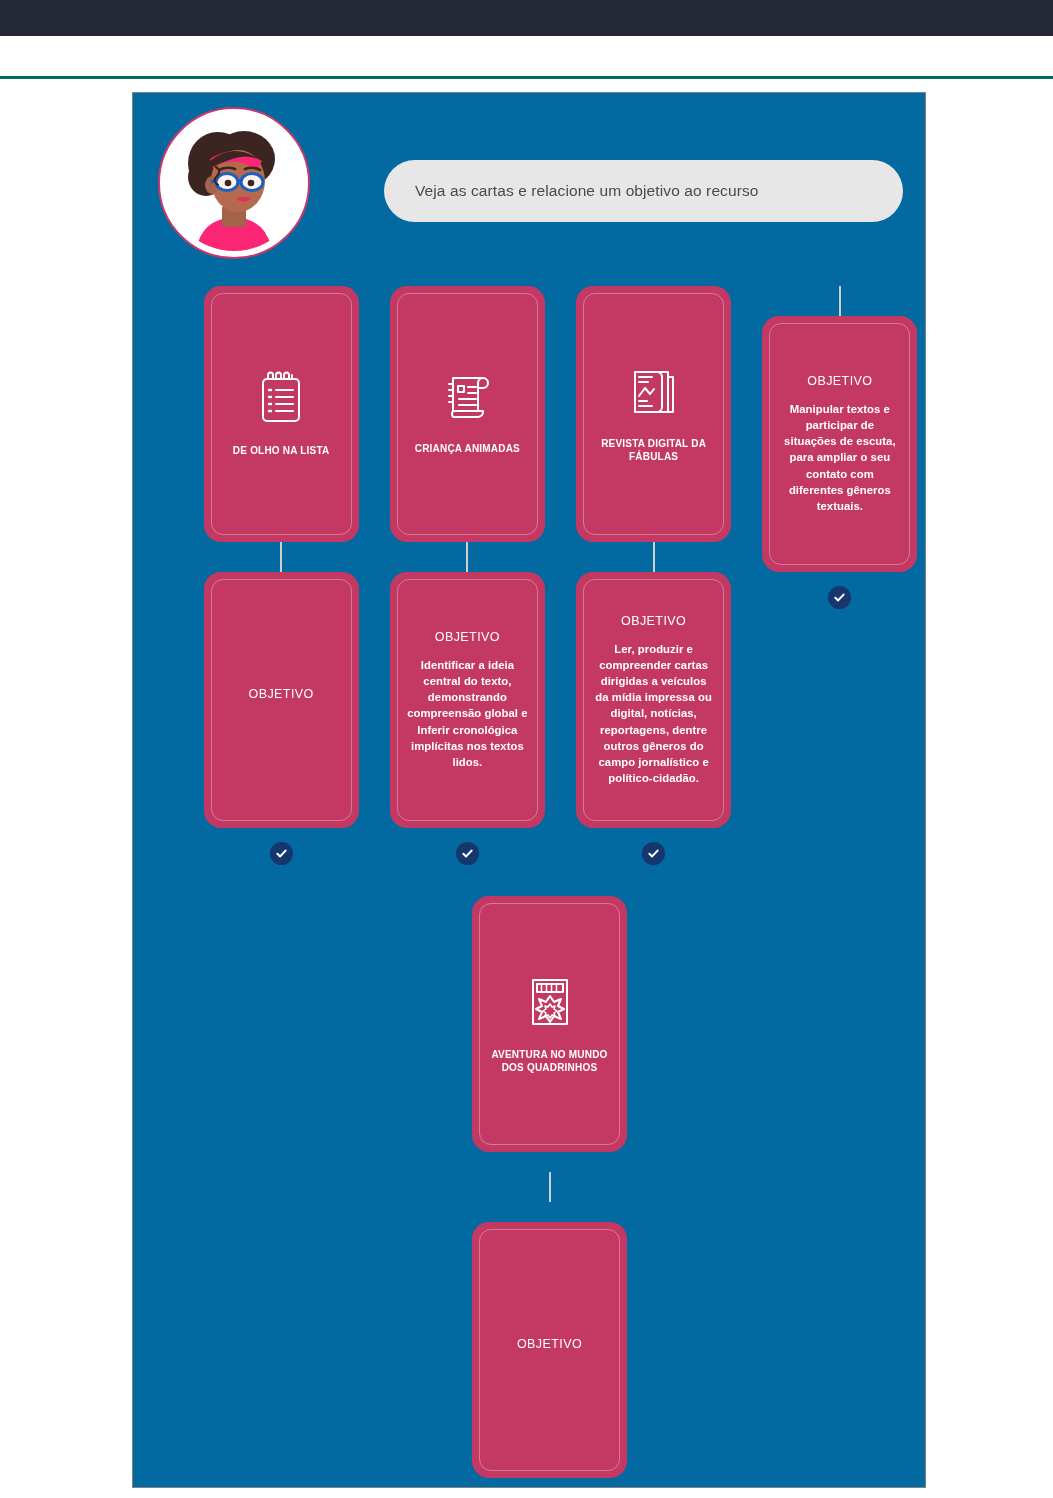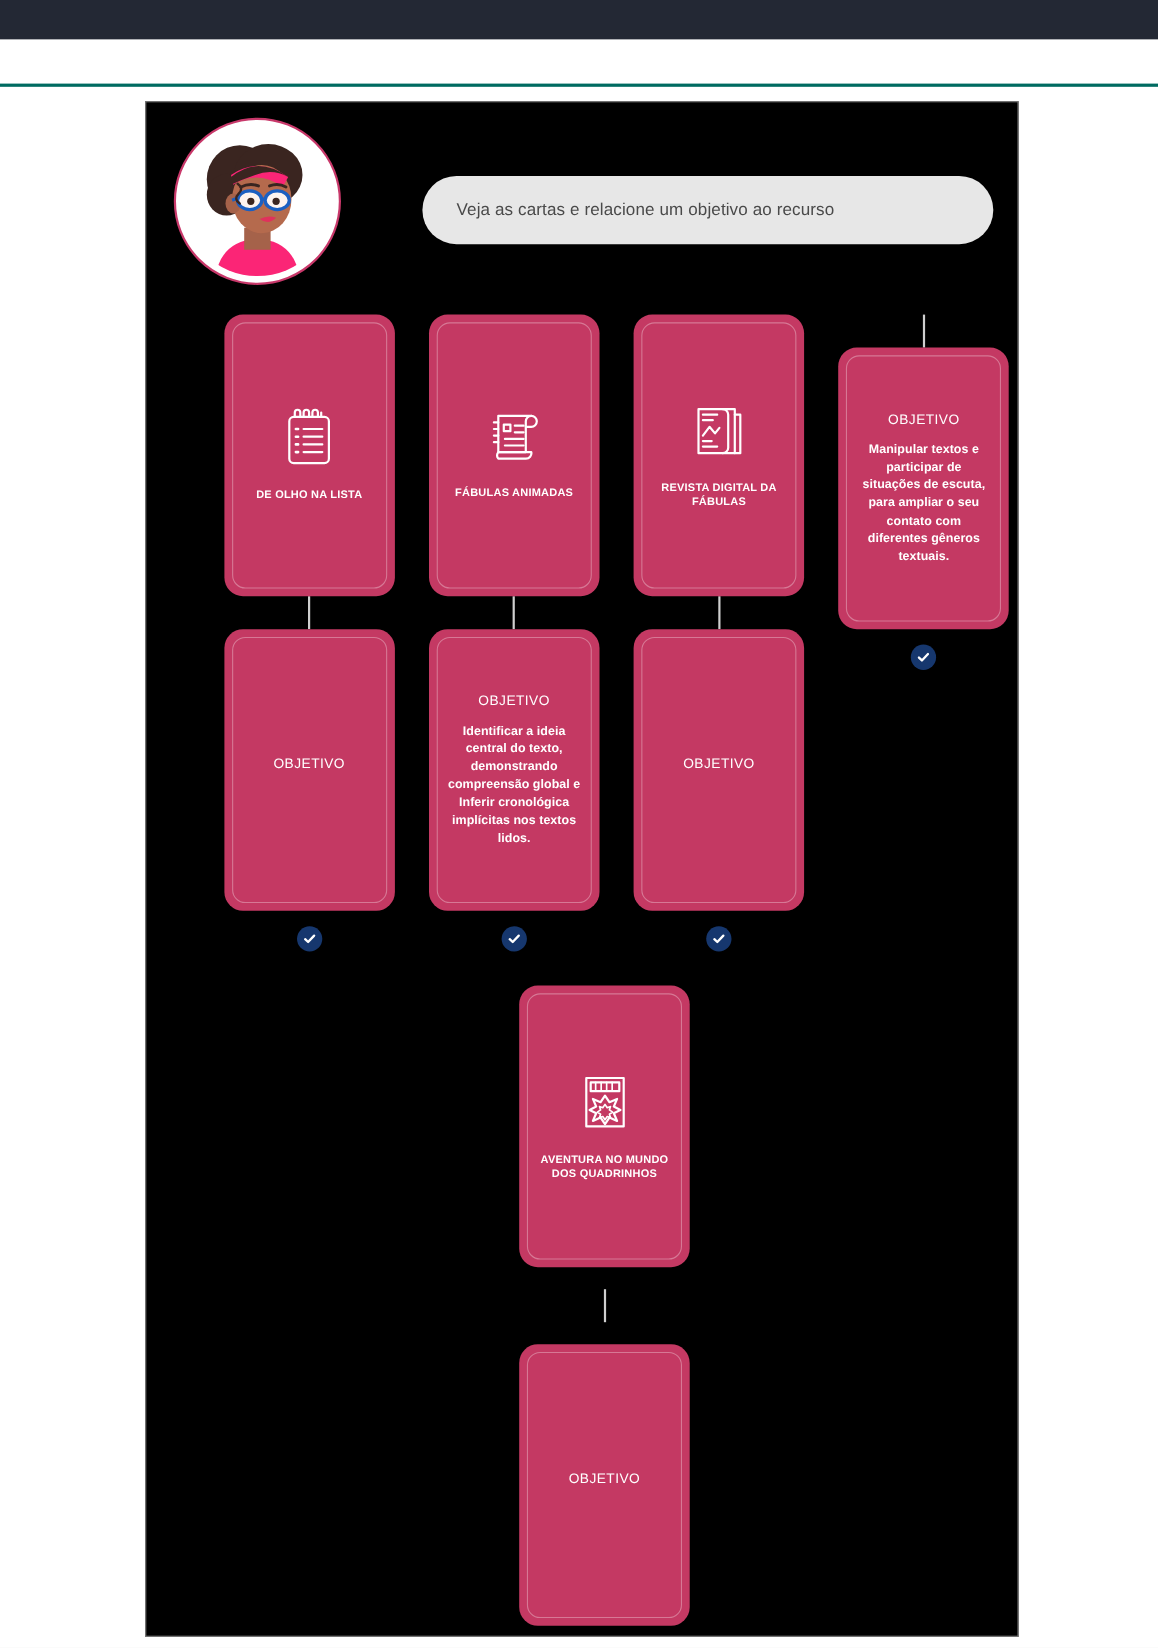--- a/index.html
+++ b/index.html
@@ -40,21 +40,21 @@
     width: 1053px;
     height: 1406px;
     background: #ffffff;
   }
   .panel {
     position: absolute;
     left: 132px;
     top: 0px;
     width: 794px;
     height: 1396px;
-    background: #000000;
+    background: #0369a1;
     border: 1px solid #828282;
   }
 
   
   .prompt-row {
     position: absolute;
     left: 25px;
     top: 14px;
     width: 745px;
     height: 150px;
@@ -300,21 +300,21 @@
             <span class="card-icon">
               <svg width="54" height="52" viewBox="0 0 54 52" fill="none" stroke="#ffffff" stroke-width="2" stroke-linecap="round" stroke-linejoin="round">
                 <path d="M13 6 h30 a5 5 0 0 0 -5 5 v28 h-25 z"></path>
                 <path d="M43 6 a5 5 0 0 1 5 5 a5 5 0 0 1 -5 5 h-5"></path>
                 <path d="M13 39 h30 a5 5 0 0 1 -5 6 h-25 a5 5 0 0 1 0 -6 z"></path>
                 <path d="M9 12 h4 M9 18 h4 M9 24 h4 M9 30 h4"></path>
                 <rect x="18" y="14" width="6" height="6"></rect>
                 <path d="M28 15 h8 M28 21 h8 M19 27 h17 M19 33 h17"></path>
               </svg>
             </span>
-            <span class="card-title">FÁBULAS ANIMADAS</span>
+            <span class="card-title">CRIANÇA ANIMADAS</span>
           </div>
         </div>
         <div class="connector"></div>
         <div class="obj-card">
           <div class="obj-inner">
             <span class="obj-label">OBJETIVO</span>
             <span class="obj-text">Identificar a ideia central do texto, demonstrando compreensão global e Inferir cronológica implícitas nos textos lidos.</span>
           </div>
         </div>
         <div class="check-badge">
@@ -337,20 +337,21 @@
                 <path d="M10 31 l6 -8 l5 6 l4 -5"></path>
               </svg>
             </span>
             <span class="card-title">REVISTA DIGITAL DA FÁBULAS</span>
           </div>
         </div>
         <div class="connector"></div>
         <div class="obj-card">
           <div class="obj-inner">
             <span class="obj-label">OBJETIVO</span>
+            <span class="obj-text">Ler, produzir e compreender cartas dirigidas a veículos da mídia impressa ou digital, notícias, reportagens, dentre outros gêneros do campo jornalístico e político-cidadão.</span>
           </div>
         </div>
         <div class="check-badge">
           <svg width="13" height="13" viewBox="0 0 13 13" fill="none" stroke="#ffffff" stroke-width="2.1" stroke-linecap="round" stroke-linejoin="round">
               <path d="M2.4 6.8 L5.1 9.4 L10.6 3.6"></path>
             </svg>
         </div>
       </div>
 
       <div class="col">

